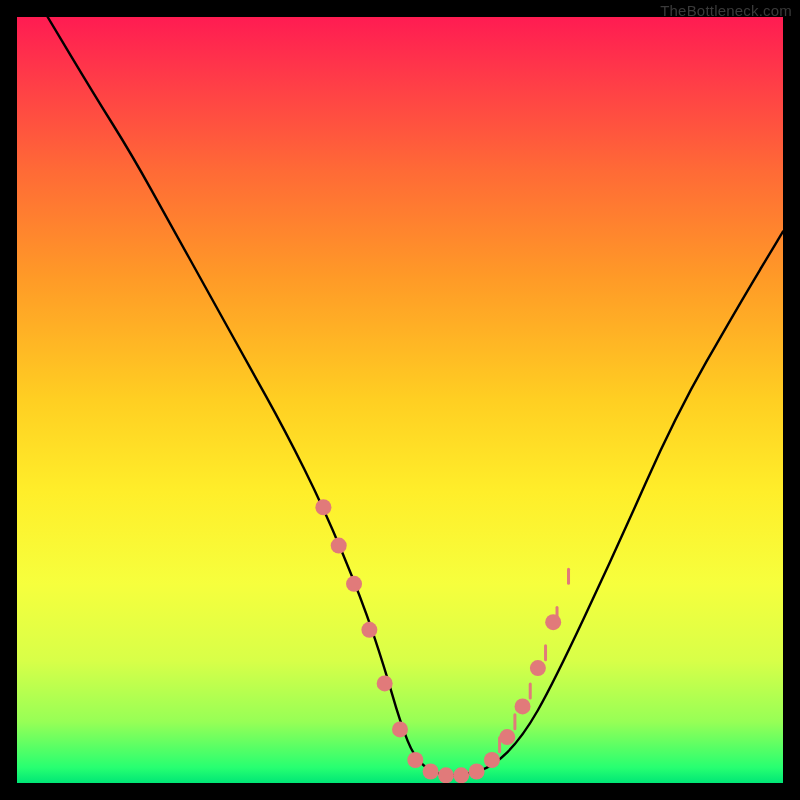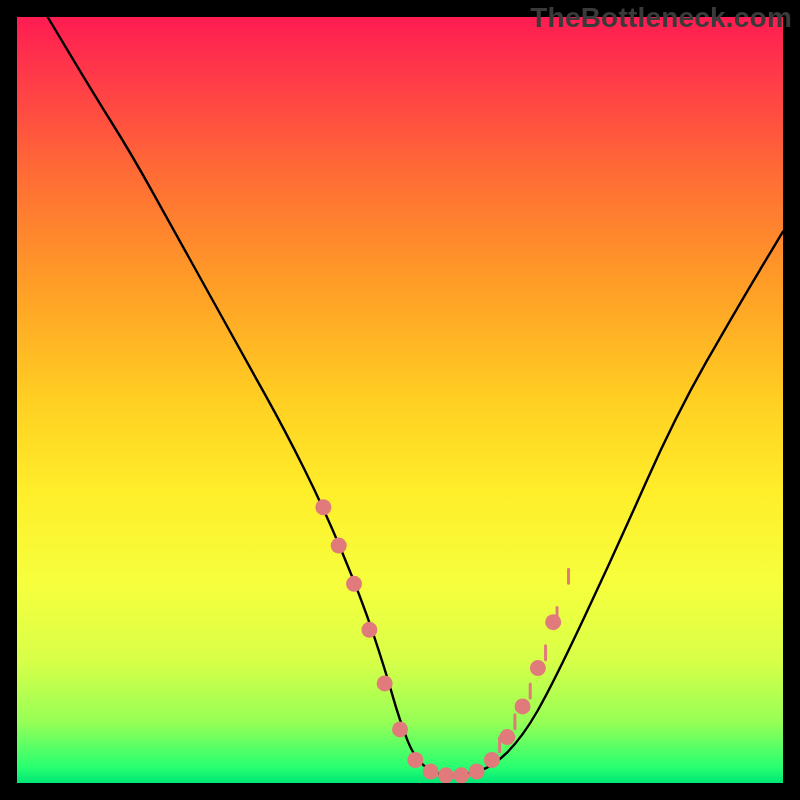--- a/index.html
+++ b/index.html
@@ -34,22 +34,22 @@
       #d8ff48 84%,
       #97ff56 92%,
       #27ff71 98%,
       #00e676 100%);
   }
   .watermark {
     position: absolute;
     top: 2px;
     right: 8px;
     color: #3a3a3a;
-    font-size: 28px;
-    font-weight: bold;
+    font-size: 15px;
+    font-weight: normal;
     letter-spacing: 0.2px;
     margin-left: 8px;
   }
   svg.curve {
     position: absolute;
     left: 0;
     top: 0;
     width: 766px;
     height: 766px;
   }

